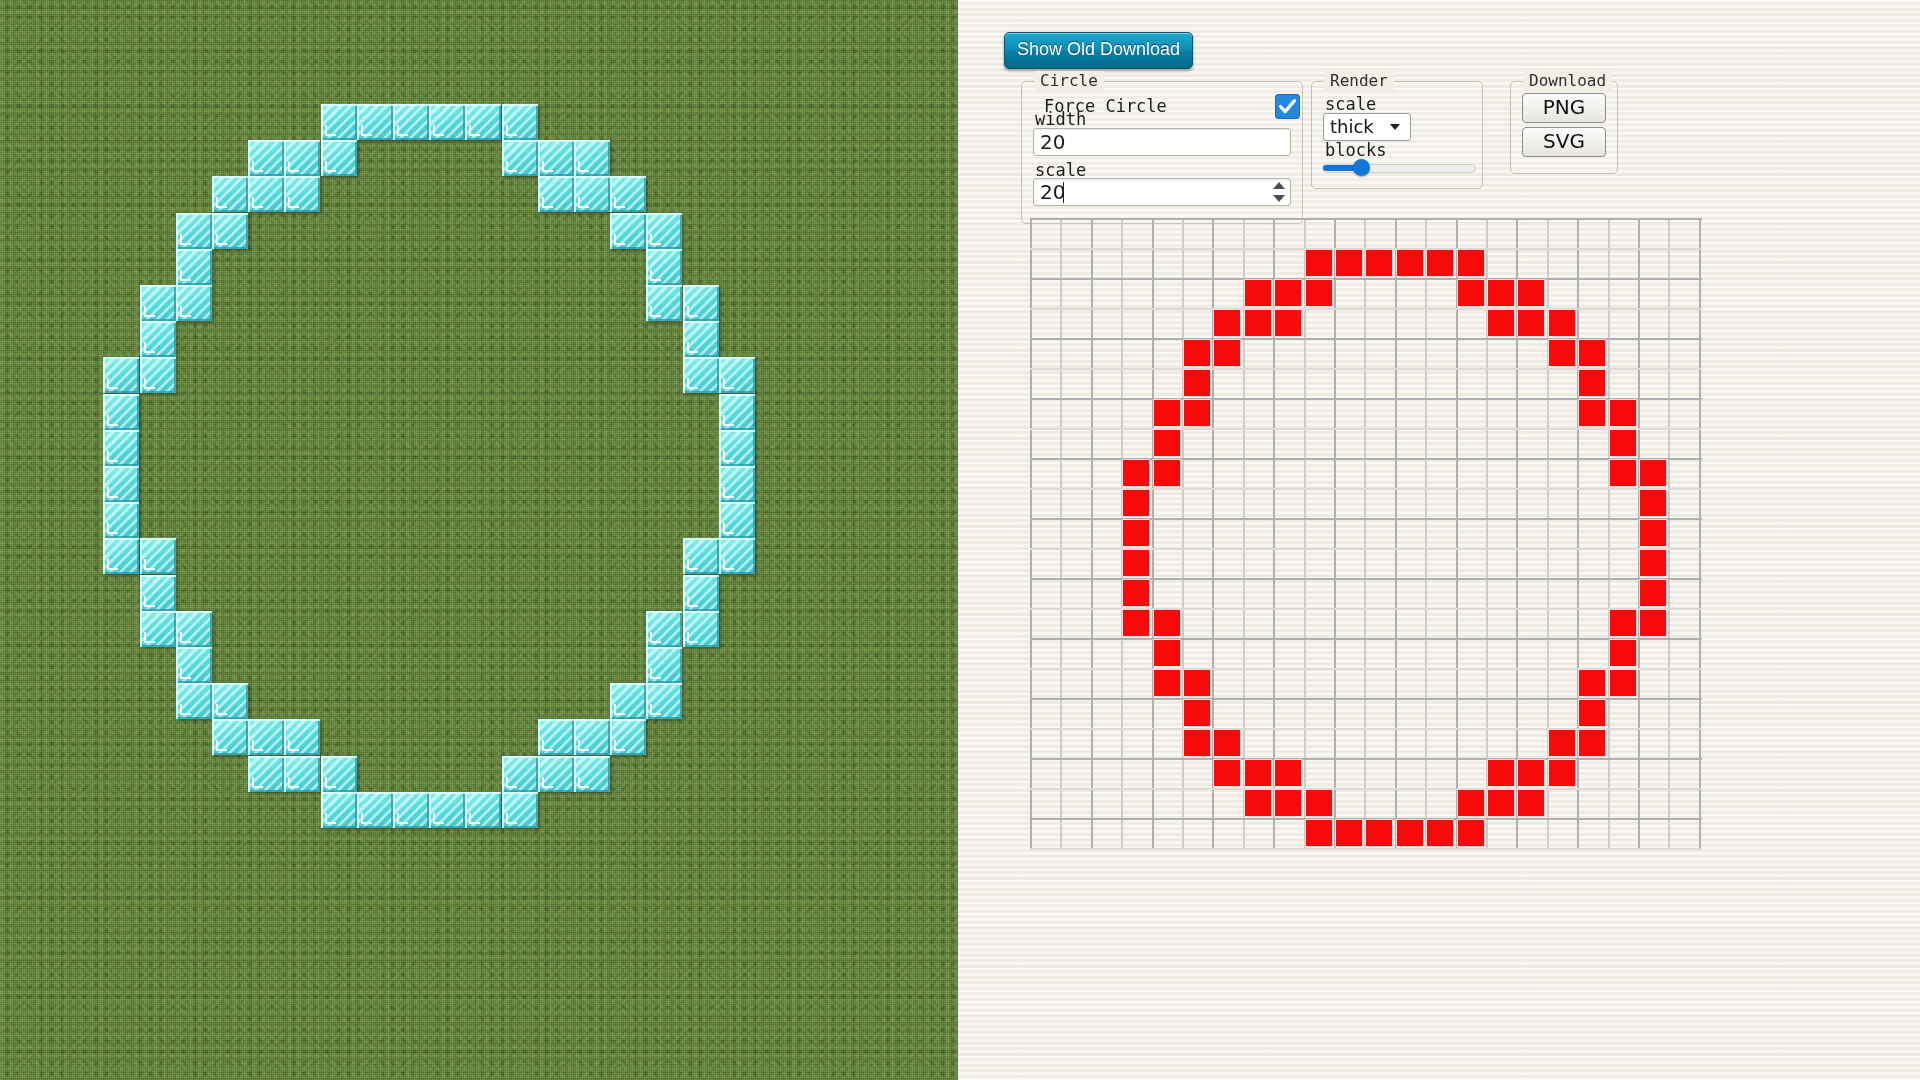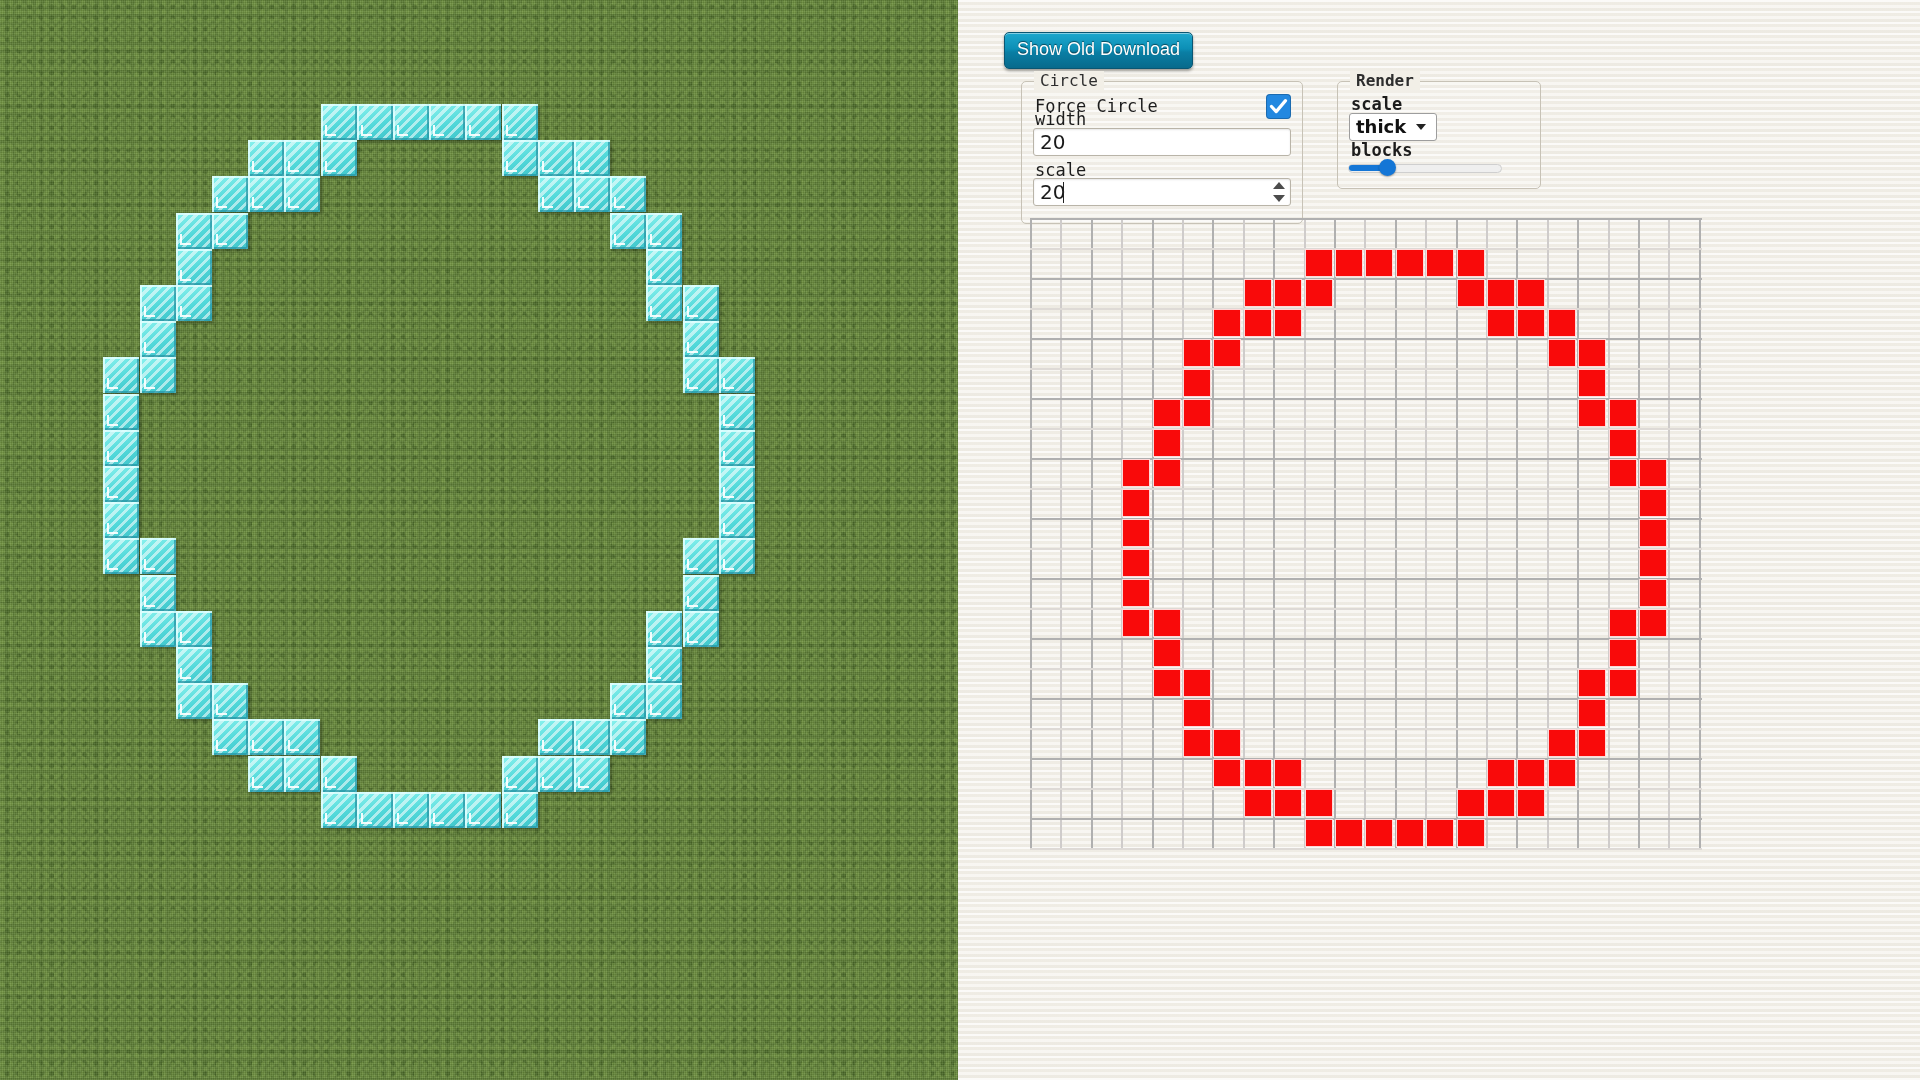--- a/index.html
+++ b/index.html
@@ -83,21 +83,21 @@
     background:#f2efe7;
     font-family:"DejaVu Sans Mono","Liberation Mono",monospace;
     font-size:16px;color:#2d2d2d;white-space:nowrap;
   }
   .lbl{
     font-family:"DejaVu Sans Mono","Liberation Mono",monospace;
     font-size:17px;color:#1c1c1c;
   }
 
   #fs-shape{left:63px;top:81px;width:282px;height:143px;}
-  #force-circle-row{position:absolute;left:13px;top:12px;width:256px;height:26px;}
+  #force-circle-row{position:absolute;left:22px;top:12px;width:256px;height:26px;}
   #force-circle-row .lbl{position:absolute;left:0;top:2px;}
   #chk-force-circle{
     position:absolute;right:0;top:0;width:25px;height:25px;
     background:#2388e0;border-radius:4px;
     box-shadow:inset 0 0 0 1px rgba(0,0,0,.22);
   }
   #chk-force-circle svg{position:absolute;left:3px;top:3px;}
 
   .field-label{position:absolute;left:13px;}
   .txt-input{
@@ -117,21 +117,21 @@
   #caret{
     position:absolute;left:30px;top:4px;width:1px;height:21px;background:#222;
   }
   #spinner{
     position:absolute;right:5px;top:3px;width:13px;height:22px;cursor:pointer;
   }
   #spinner .ar{position:absolute;left:0;width:0;height:0;border-left:6px solid transparent;border-right:6px solid transparent;}
   #spinner .up{top:1px;border-bottom:7px solid #4c4c4c;}
   #spinner .dn{bottom:1px;border-top:7px solid #4c4c4c;}
 
-  #fs-render{left:379px;top:81px;width:204px;height:108px;font-weight:bold;}
+  #fs-render{left:353px;top:81px;width:172px;height:108px;}
   #lbl-border{top:12px;}
   #sel-border{
     position:absolute;left:11px;top:31px;width:88px;height:28px;
     box-sizing:border-box;
     background:#ffffff;border:1px solid #9d9d9d;border-radius:3px;
     font-family:"DejaVu Sans","Liberation Sans",sans-serif;font-size:18px;color:#111;
     padding:2px 20px 2px 6px;line-height:22px;cursor:pointer;
   }
   #sel-caret{
     position:absolute;left:78px;top:42px;width:0;height:0;
@@ -304,20 +304,25 @@
       <span id="sel-caret"></span>
 
       <span class="lbl field-label" id="lbl-scale">blocks</span>
       <div id="slider">
         <div id="slider-track"></div>
         <div id="slider-fill" style="width: 40px;"></div>
         <div id="slider-thumb" style="left: 31px;"></div>
       </div>
     </div>
 
+    <div class="fs" id="fs-download">
+      <div class="fs-legend">Download</div>
+      <div class="dlbtn" id="btn-png">PNG</div>
+      <div class="dlbtn" id="btn-svg">SVG</div>
+    </div>
 
 
     <div id="canvas">
         <div class="gl-v thick" style="left: 0px;"></div>
         <div class="gl-v thin" style="left: 30.4px;"></div>
         <div class="gl-v thick" style="left: 60.8px;"></div>
         <div class="gl-v thin" style="left: 91.2px;"></div>
         <div class="gl-v thick" style="left: 121.6px;"></div>
         <div class="gl-v thin" style="left: 152px;"></div>
         <div class="gl-v thick" style="left: 182.4px;"></div>

